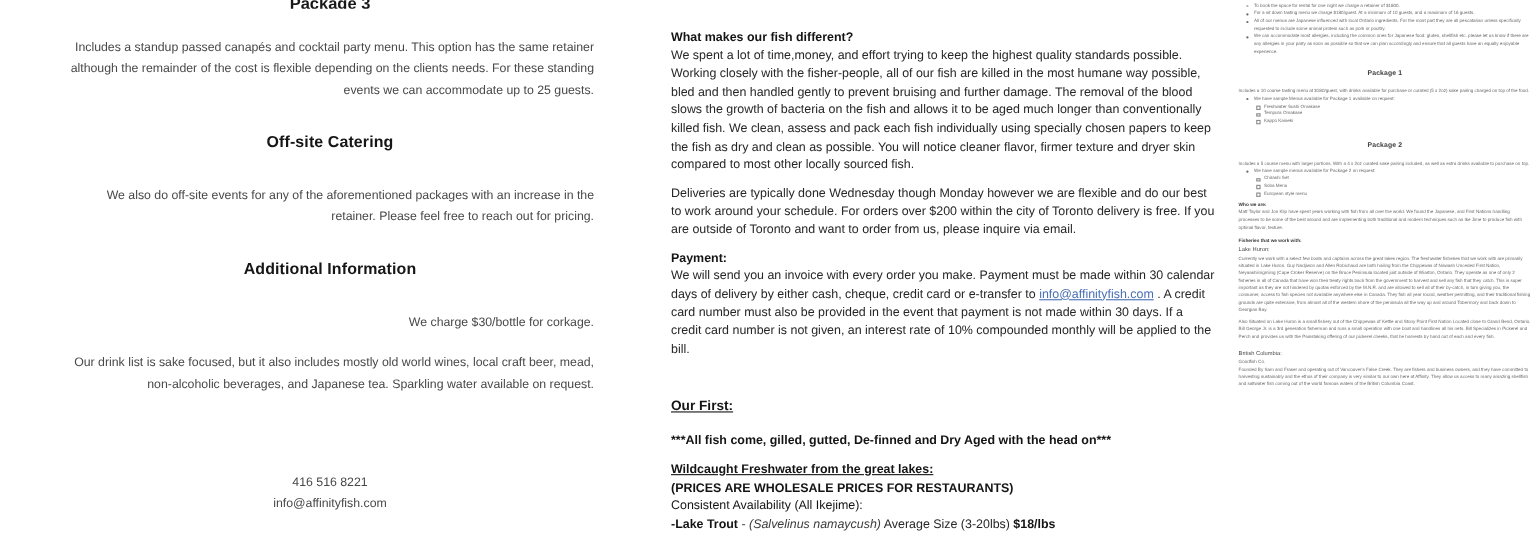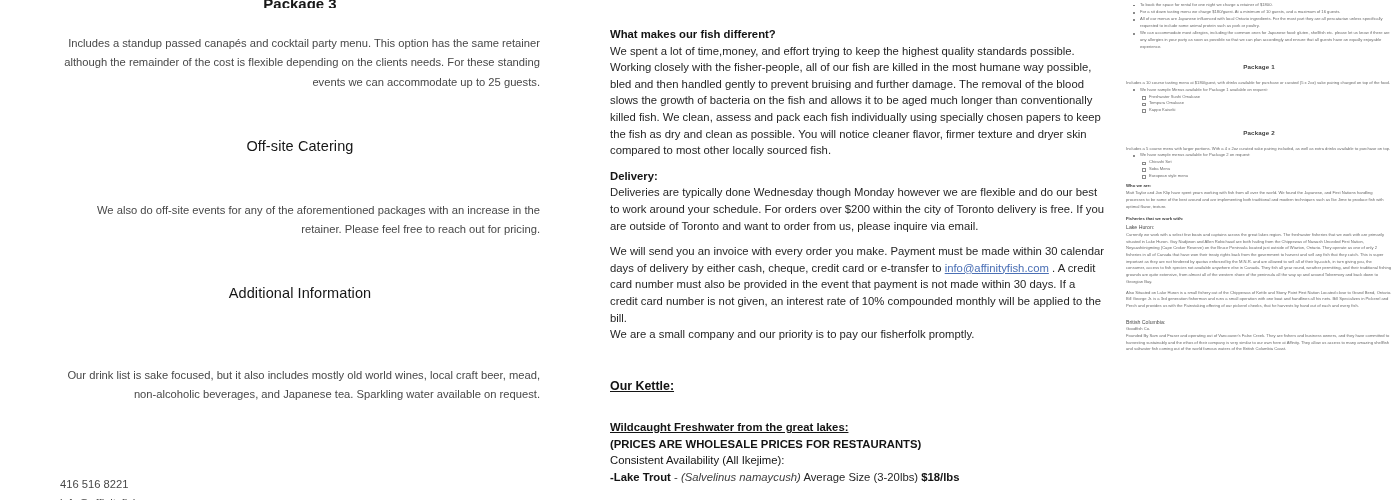--- a/index.html
+++ b/index.html
@@ -55,27 +55,27 @@
     text-align: right;
   }
   .sp-22 { height: 22px; }
   .sp-14 { height: 14px; }
   .sp-18 { height: 18px; }
   .sp-26 { height: 26px; }
   .sp-30 { height: 30px; }
   .l-h2 {
     font-size: 14.5px;
     text-align: center;
-    font-weight: normal;
+    font-weight: bold;
     color: #1a1a1a;
-    margin: 16px;
+    margin: 0;
     letter-spacing: 0.1px;
   }
   .l-contact-line {
-    text-align: left;
+    text-align: center;
     margin: 0;
     color: #4a4a4a;
   }
 
   
   .col-mid {
     width: 520px;
     height: 500px;
     position: relative;
     overflow: hidden;
@@ -245,43 +245,44 @@
     <div class="l-title-clip h-center">Package 3</div>
     <div class="sp-22"></div>
     <p class="l-para">Includes a standup passed canapés and cocktail party menu. This option has the same retainer although the remainder of the cost is flexible depending on the clients needs. For these standing events we can accommodate up to 25 guests.</p>
     <div class="sp-26"></div>
     <p class="l-h2">Off-site Catering</p>
     <div class="sp-26"></div>
     <p class="l-para">We also do off-site events for any of the aforementioned packages with an increase in the retainer. Please feel free to reach out for pricing.</p>
     <div class="sp-26"></div>
     <p class="l-h2">Additional Information</p>
     <div class="sp-26"></div>
+    <p class="l-para">We charge $30/bottle for corkage.</p>
     <div class="sp-18"></div>
     <p class="l-para">Our drink list is sake focused, but it also includes mostly old world wines, local craft beer, mead, non-alcoholic beverages, and Japanese tea. Sparkling water available on request.</p>
     <div class="sp-30"></div>
     <div class="sp-22"></div>
     <div class="sp-18"></div>
     <p class="l-contact-line">416 516 8221</p>
     <p class="l-contact-line">info@affinityfish.com</p>
     <div class="sp-14"></div>
 
   </div>
 
   <div class="col-mid">
     <p class="m-head">What makes our fish different?</p>
     <p class="m-para">We spent a lot of time,money, and effort trying to keep the highest quality standards possible. Working closely with the fisher-people, all of our fish are killed in the most humane way possible, bled and then handled gently to prevent bruising and further damage. The removal of the blood slows the growth of bacteria on the fish and allows it to be aged much longer than conventionally killed fish. We clean, assess and pack each fish individually using specially chosen papers to keep the fish as dry and clean as possible. You will notice cleaner flavor, firmer texture and dryer skin compared to most other locally sourced fish.</p>
     <div class="m-gap-sm"></div>
-    <p class="m-head">Delivery:</p>
     <p class="m-para">Deliveries are typically done Wednesday though Monday  however we are flexible and do our best to work around your schedule. For orders over $200 within the city of Toronto delivery is free. If you are outside of Toronto and want to order from us, please inquire via email.</p>
     <div class="m-gap-sm"></div>
+    <p class="m-head">Payment:</p>
     <p class="m-para"><span>We will send you an invoice with every order you make. Payment must be made within 30 calendar days of delivery by either cash, cheque, credit card or e-transfer to </span><a class="m-link" href="#">info@affinityfish.com</a><span> . A credit card number must also be provided in the event that payment is not made within 30 days. If a credit card number is not given, an interest rate of 10% compounded monthly will be applied to the bill.</span></p>
-    <p class="m-para">We are a small company and our priority is to pay our fisherfolk promptly.</p>
     <div class="m-gap-lg"></div>
-    <p class="m-catch">Our Kettle:</p>
+    <p class="m-catch">Our First:</p>
     <div class="m-gap-md"></div>
+    <p class="m-stars">***All fish come, gilled, gutted, De-finned and Dry Aged with the head on***</p>
     <div class="m-gap-sm"></div>
     <p class="m-sect-underline">Wildcaught Freshwater from the great lakes:</p>
     <p class="m-caps">(PRICES ARE WHOLESALE PRICES FOR RESTAURANTS)</p>
     <p class="m-avail">Consistent Availability (All Ikejime):</p>
     <div>
       <p class="m-fish"><b>-Lake Trout</b><span class="sci"> - </span><i>(Salvelinus namaycush)</i><span> Average Size (3-20lbs) </span><b>$18/lbs</b></p>
       <p class="m-fish"></p>
 
     </div>
 

